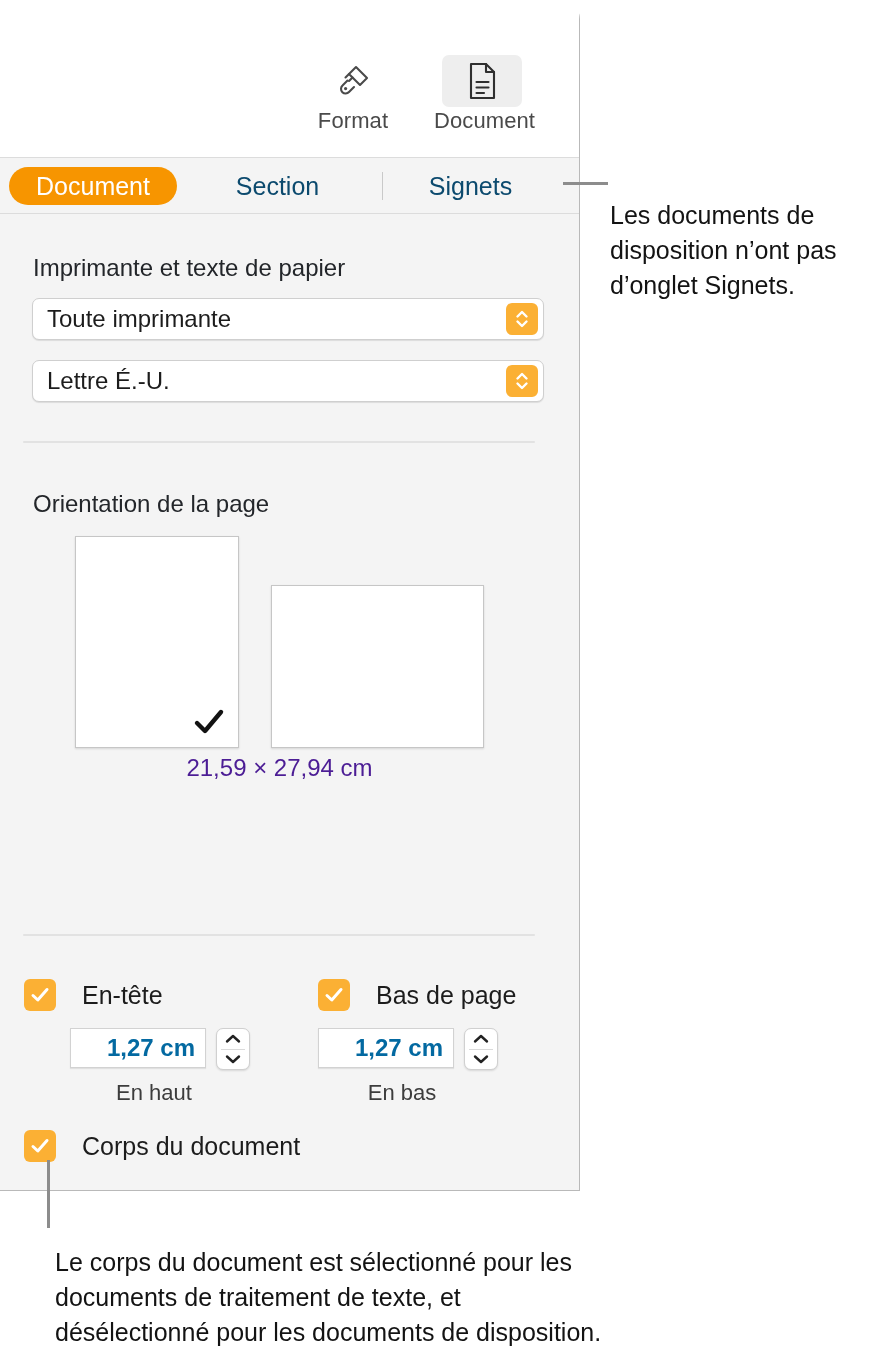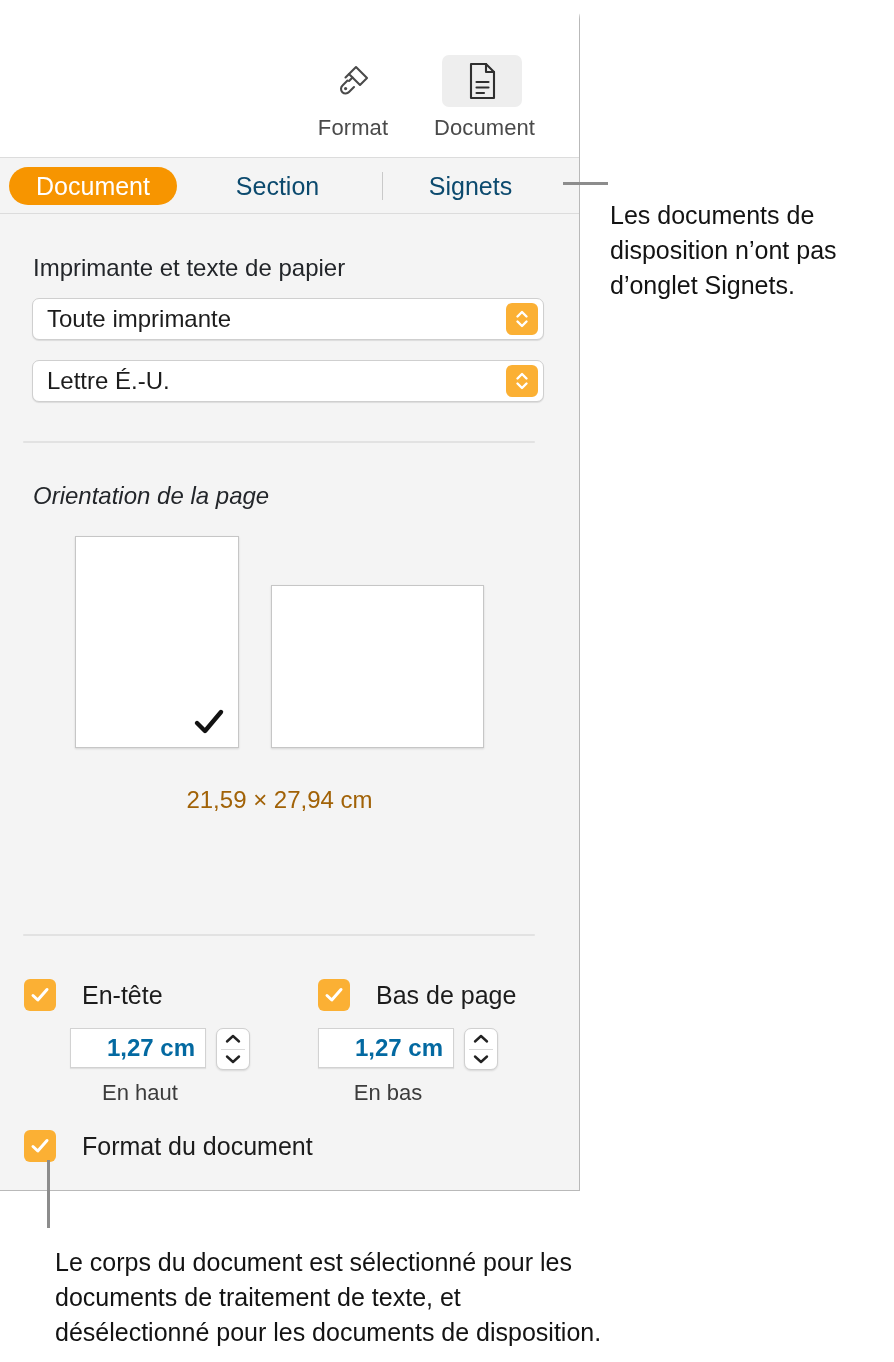--- a/index.html
+++ b/index.html
@@ -53,21 +53,21 @@
     border-radius: 7px;
     position: relative;
   }
   .tool-item .tool-glyph svg { position: absolute; left: 50%; top: 50%; transform: translate(-50%,-50%); }
   .tool-item.selected .tool-glyph { background: #eeeeee; }
   .tool-item .tool-label {
     display: block;
     font-size: 22px;
     color: #4a4a4a;
     letter-spacing: 0.1px;
-    margin-top: 8px;
+    margin-top: 1px;
   }
   #tool-format { left: 315px; }
   #tool-document { left: 444px; }
 
   
   #tab-bar {
     position: absolute;
     left: 0;
     top: 152px;
     right: 0;
@@ -114,21 +114,21 @@
     background: #f4f4f4;
   }
 
   .section-title {
     position: absolute;
     font-size: 24px;
     color: #23262a;
     white-space: nowrap;
   }
   #printer-section-title { left: 43px; top: 40px; }
-  #orientation-section-title { left: 43px; top: 268px; font-style: italic; }
+  #orientation-section-title { left: 43px; top: 276px; }
 
   
   .popup-button {
     position: absolute;
     left: 42px;
     width: 512px;
     height: 42px;
     background: #ffffff;
     border: 1px solid #cfcfcf;
     border-radius: 7px;
@@ -192,25 +192,25 @@
   #portrait-check {
     position: absolute;
     right: 12px;
     bottom: 8px;
     width: 34px;
     height: 34px;
   }
   #page-dimensions {
     position: absolute;
     left: 85px;
-    top: 572px;
+    top: 540px;
     width: 409px;
     text-align: center;
     font-size: 24px;
-    color: #a16207;
+    color: #4c1d95;
   }
 
   
   .check-row {
     position: absolute;
     height: 32px;
   }
   .checkbox {
     position: absolute;
     left: 0;
@@ -281,21 +281,21 @@
     position: absolute;
     left: 4px;
     right: 4px;
     top: 20px;
     height: 1px;
     background: #dadada;
   }
   .num-stepper svg { position: absolute; left: 50%; top: 50%; transform: translate(-50%,-50%); }
   .num-sublabel {
     position: absolute;
-    left: 2px;
+    left: 16px;
     top: 52px;
     width: 136px;
     text-align: center;
     font-size: 22px;
     color: #3c3c3c;
     white-space: nowrap;
   }
   #group-header-margin { left: 80px; top: 814px; }
   #group-footer-margin { left: 328px; top: 814px; }
 
@@ -463,21 +463,21 @@
       </div>
       <div class="num-sublabel">En bas</div>
     </div>
 
     <div class="check-row" id="row-body">
       <span class="checkbox">
         <svg width="22" height="22" viewBox="0 0 22 22" fill="none" stroke="#ffffff" stroke-width="3" stroke-linecap="round" stroke-linejoin="round">
           <path d="M4 11.5 L8.8 16 L18 5.5"></path>
         </svg>
       </span>
-      <span class="check-label">Format du document</span>
+      <span class="check-label">Corps du document</span>
     </div>
 
   </div>
 </div>
 
 <div class="leader-h" id="leader-top"></div>
 <div class="callout-text" id="callout-top-text">Les documents de disposition n’ont pas d’onglet Signets.</div>
 
 <div class="leader-v" id="leader-bottom"></div>
 <div class="callout-text" id="callout-bottom-text">Le corps du document est sélectionné pour les documents de traitement de texte, et désélectionné pour les documents de disposition.</div>

